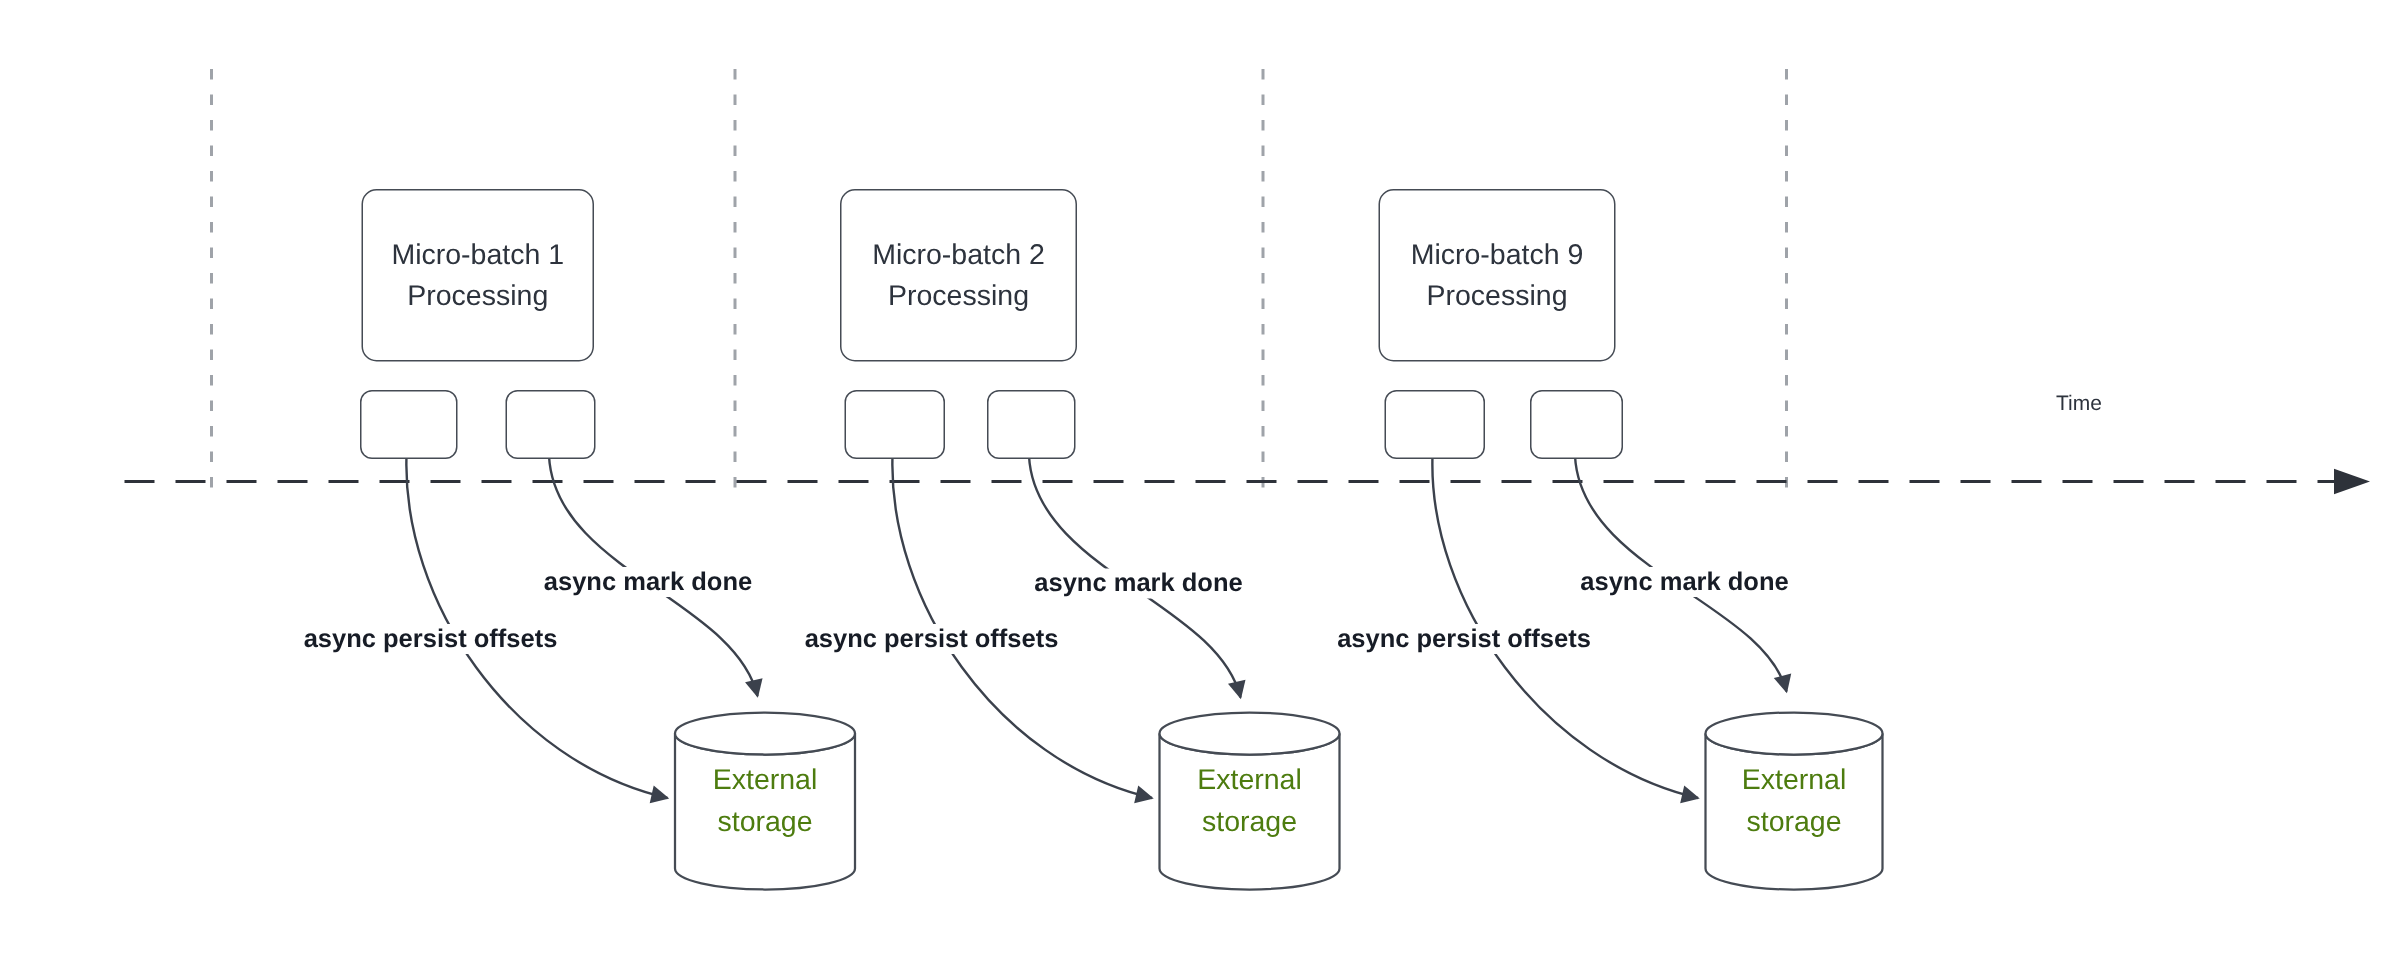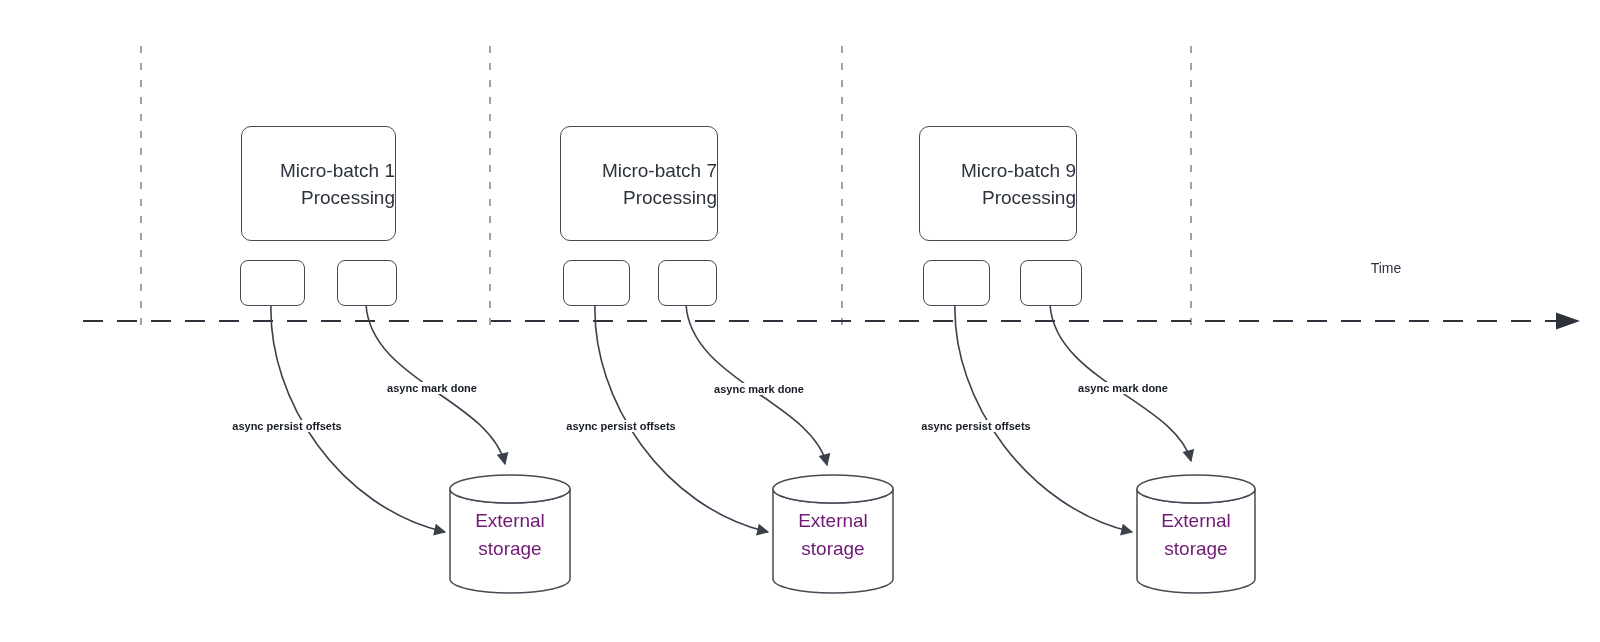--- a/index.html
+++ b/index.html
@@ -13,51 +13,51 @@
   }
   .canvas svg.scene { position: absolute; left: 0; top: 0; }
 
   .node-box {
     position: absolute;
     border: 1.5px solid #454b54;
     border-radius: 10px;
     background: #ffffff;
     display: flex;
     flex-direction: column;
-    align-items: flex-end;
+    align-items: center;
     justify-content: center;
     text-align: center;
     color: #2d333d;
     font-size: 19px;
     line-height: 27px;
   }
   .task-rect {
     position: absolute;
     border: 1.5px solid #454b54;
     border-radius: 8px;
     background: #ffffff;
     height: 44px;
     top: 260px;
   }
   .edge-label {
     position: absolute;
     transform: translate(-50%, -50%);
     background: #ffffff;
     padding: 0 3px;
     color: #171c26;
-    font-size: 11px;
+    font-size: 17px;
     font-weight: bold;
     white-space: nowrap;
   }
   .storage-label {
     position: absolute;
     transform: translateX(-50%);
     width: 110px;
     text-align: center;
-    color: #701a75;
+    color: #4d7c0f;
     font-size: 19px;
     line-height: 28px;
   }
   .time-label {
     position: absolute;
     transform: translateX(-50%);
     color: #2d333d;
     font-size: 14px;
     white-space: nowrap;
   }
@@ -115,21 +115,21 @@
         <ellipse cx="1196" cy="489" rx="59" ry="14"></ellipse>
       </g>
     </g>
   </svg>
 
   <div class="node-box" style="left:241px; top:126px; width:153px; height:113px;">
     <div>Micro-batch 1</div>
     <div>Processing</div>
   </div>
   <div class="node-box" style="left:560px; top:126px; width:156px; height:113px;">
-    <div>Micro-batch 7</div>
+    <div>Micro-batch 2</div>
     <div>Processing</div>
   </div>
   <div class="node-box" style="left:919px; top:126px; width:156px; height:113px;">
     <div>Micro-batch 9</div>
     <div>Processing</div>
   </div>
 
   <div class="task-rect" style="left:240px;  width:63px;"></div>
   <div class="task-rect" style="left:337px;  width:58px;"></div>
   <div class="task-rect" style="left:563px;  width:65px;"></div>

